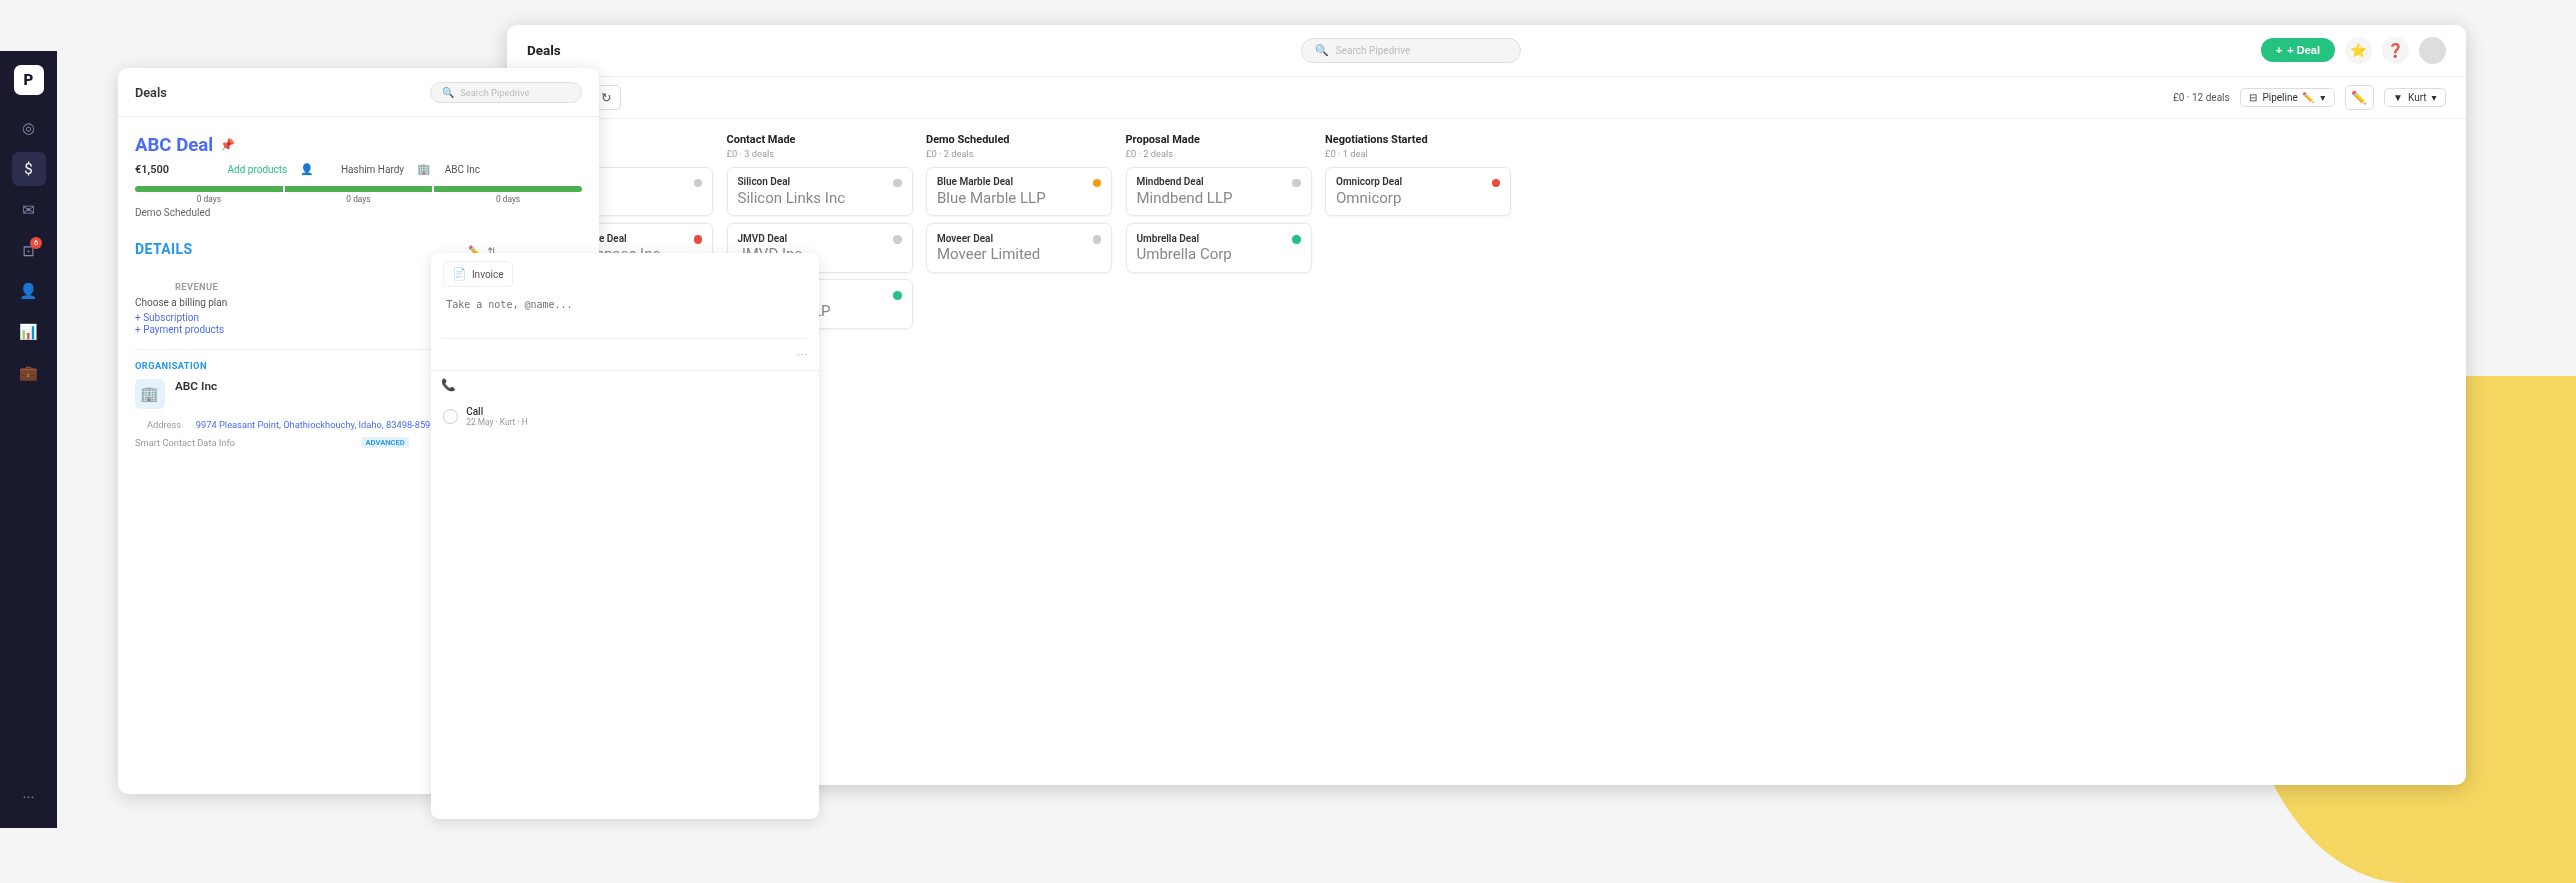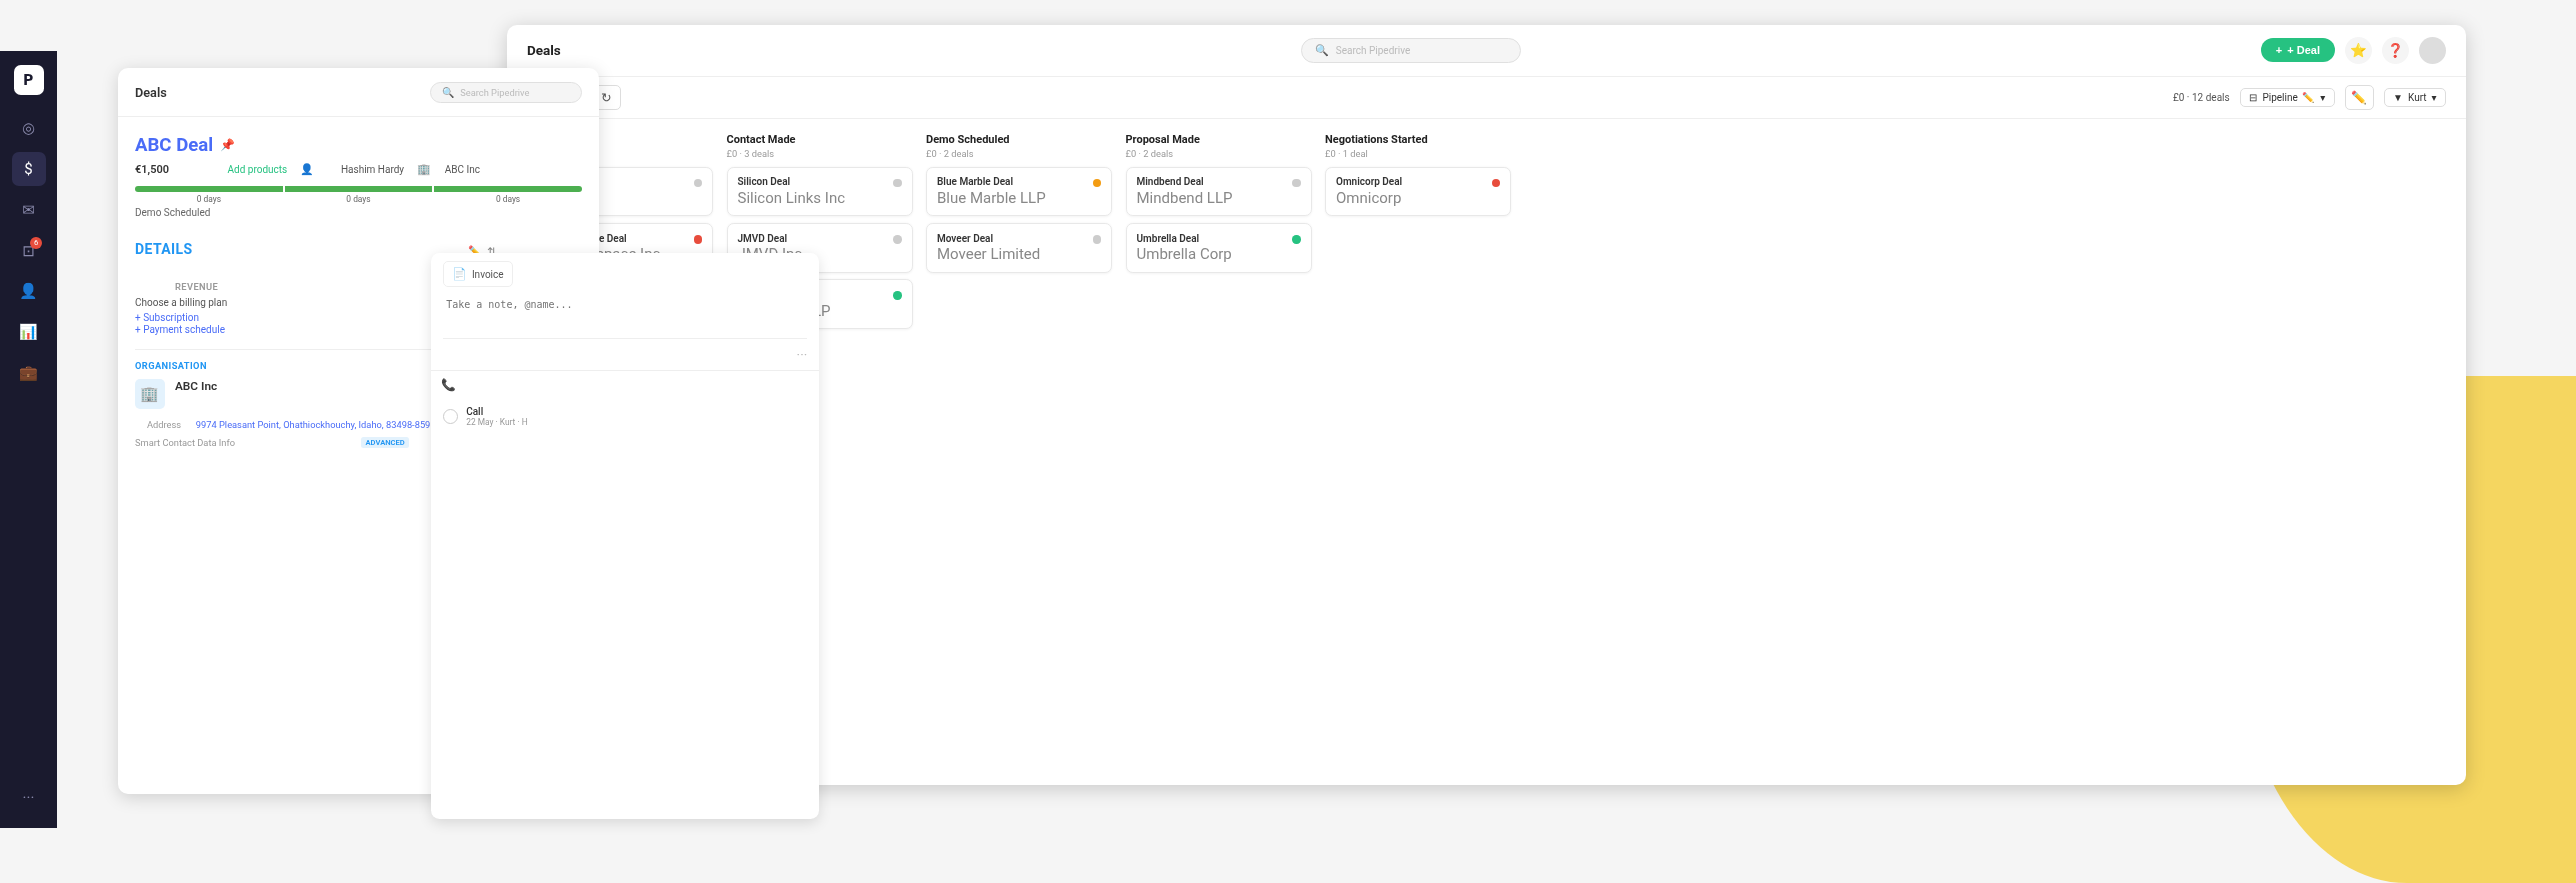--- a/index.html
+++ b/index.html
@@ -754,21 +754,21 @@
         <span style="color:#888;font-size:11.8px;cursor:pointer;">✏️</span>
         <span style="color:#888;font-size:11.8px;cursor:pointer;">⇅</span>
         <button class="customise-btn">Customise fields</button>
       </div>
     </div>
 
     <div class="revenue-section">
       <div class="revenue-label">REVENUE</div>
       <div class="billing-plan">Choose a billing plan</div>
       <a class="link-text">+ Subscription</a>
-      <a class="link-text">+ Payment schedule</a>
+      <a class="link-text">+ Payment products</a>
     </div>
 
     <div class="org-section">
       <div class="org-header">
         <span>ORGANISATION</span>
         <div style="display:flex;gap:5px;">
           <span style="color:#888;font-size:10px;cursor:pointer;">✏️</span>
           <span style="color:#888;font-size:10px;cursor:pointer;">⇅</span>
           <span style="color:#888;font-size:10px;cursor:pointer;">+</span>
         </div>

